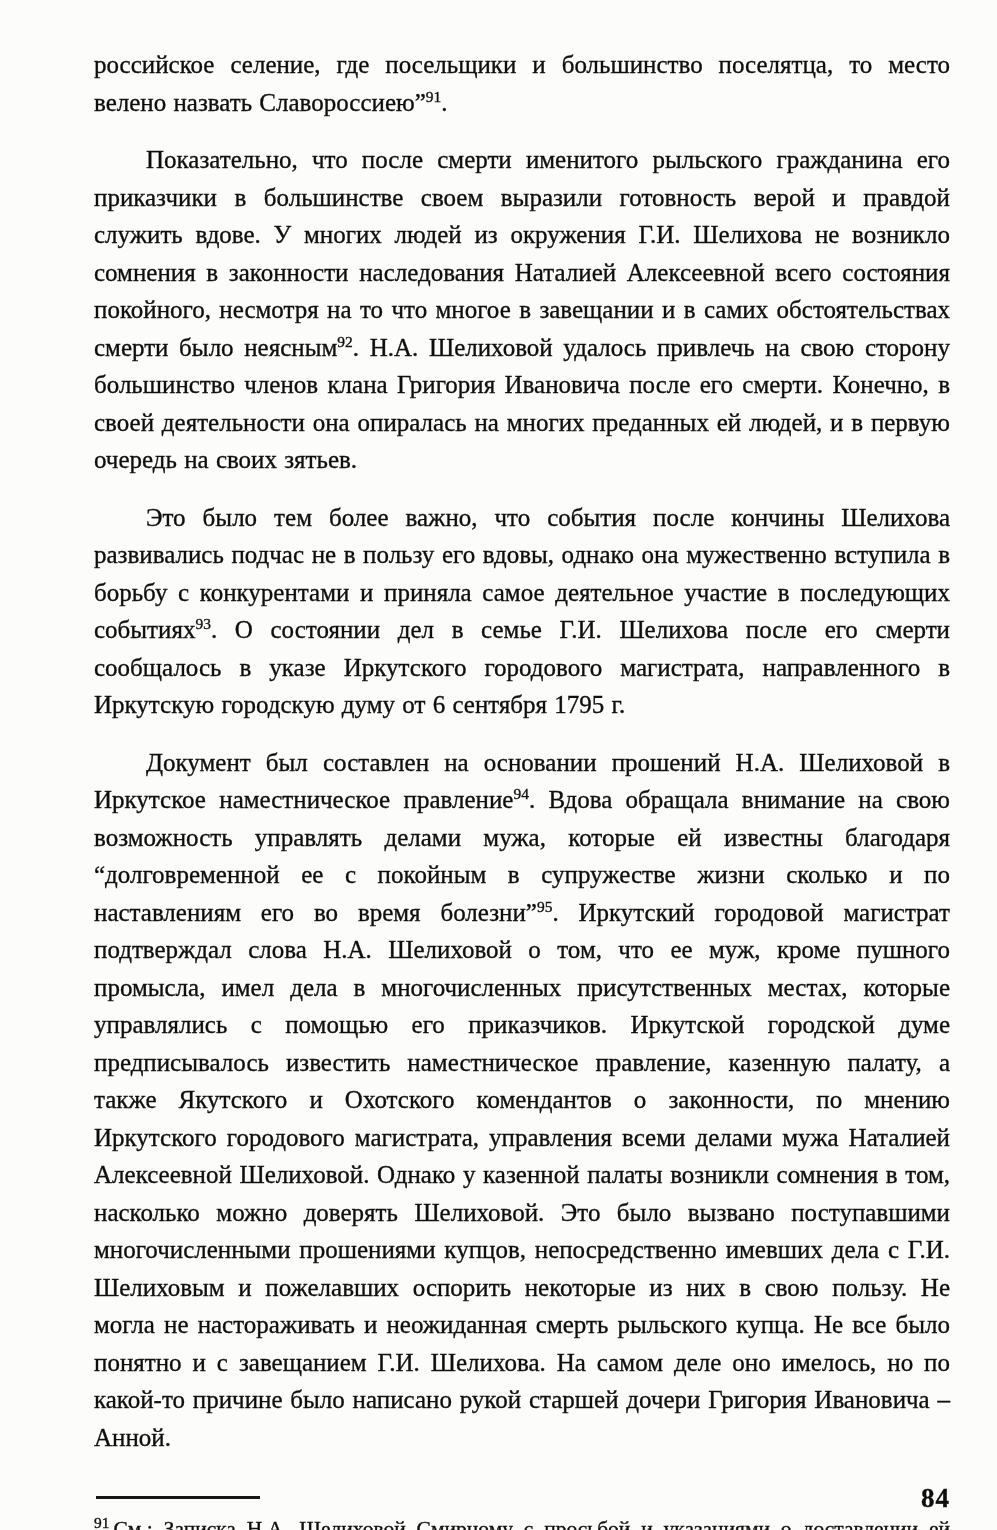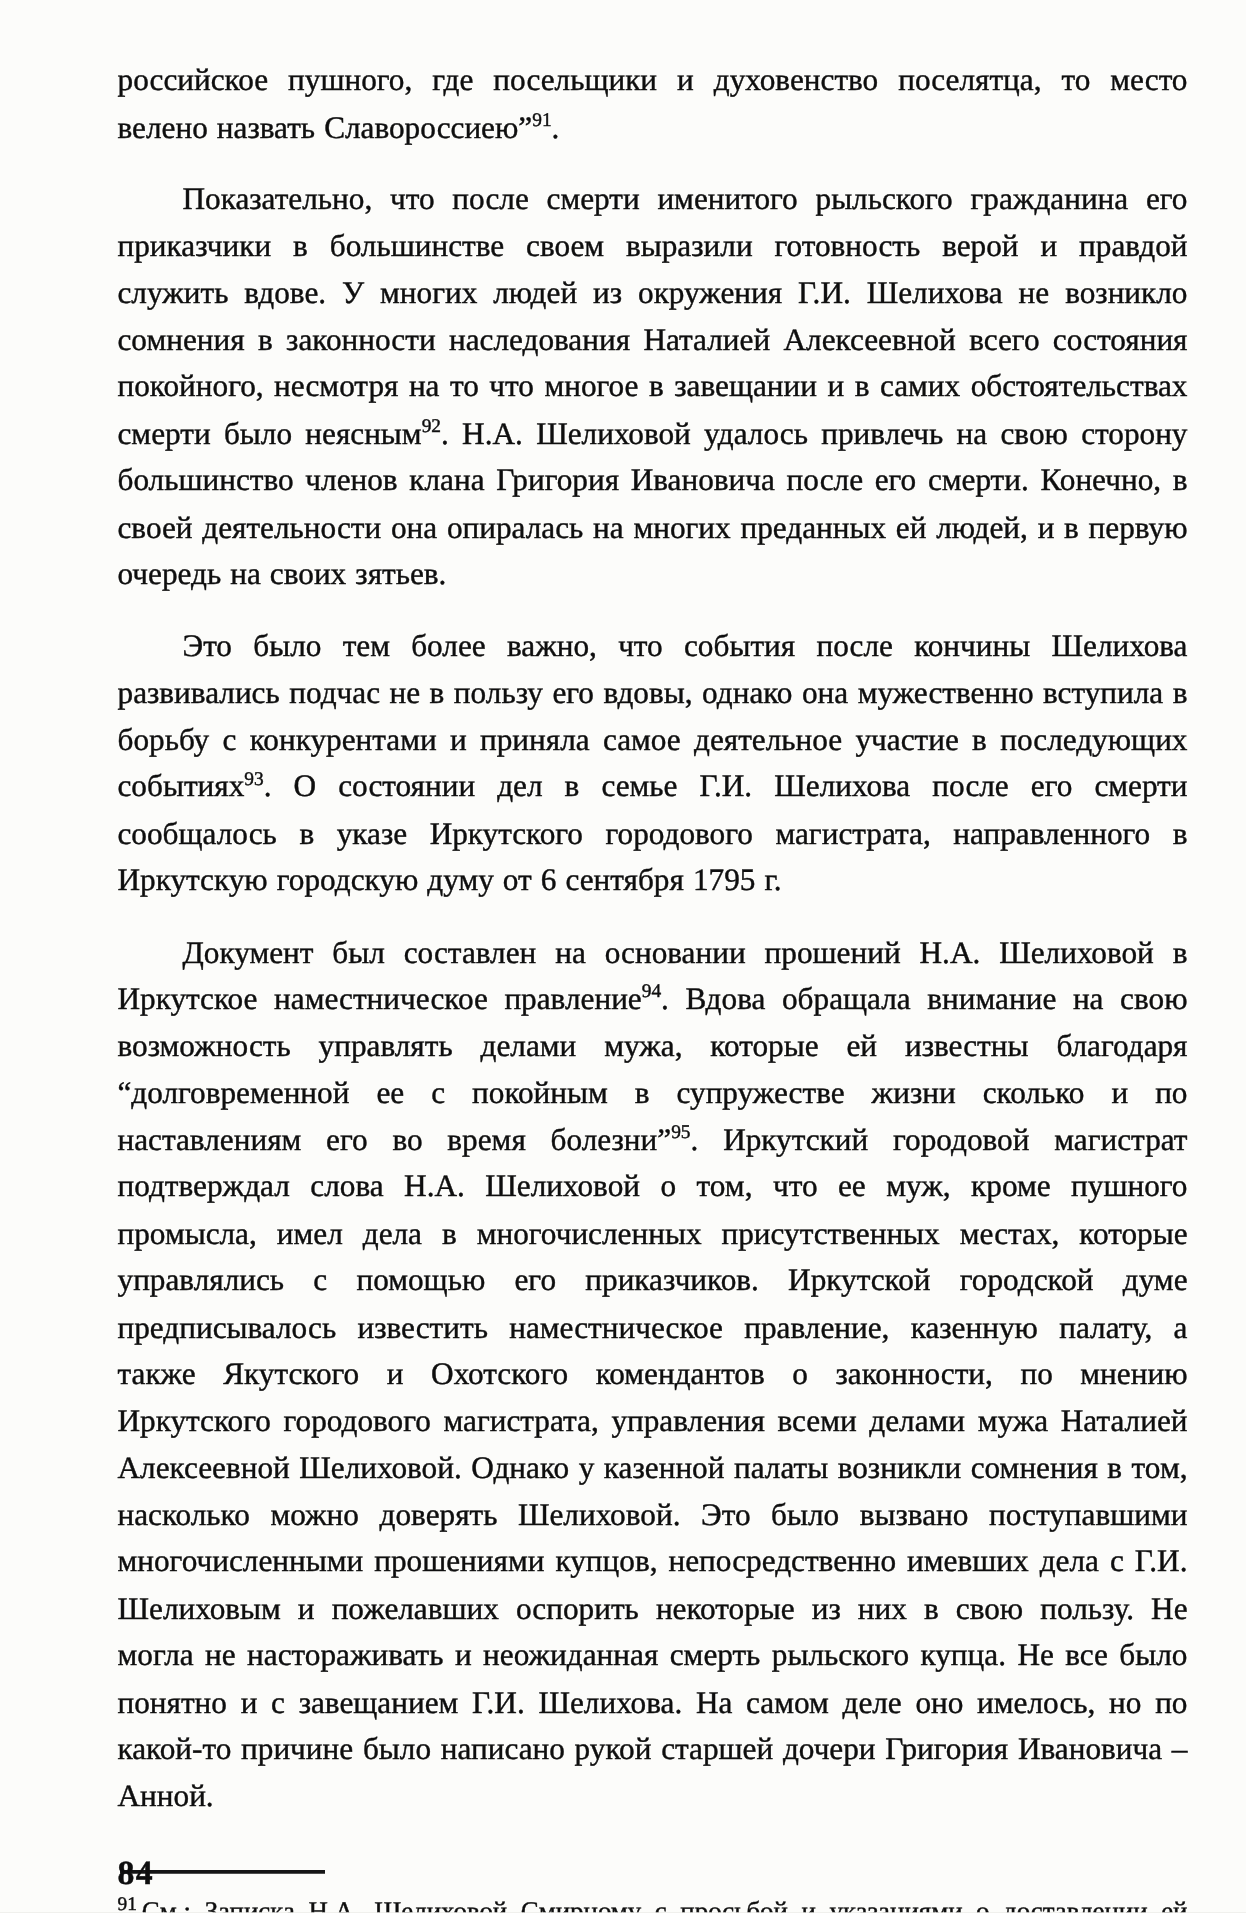--- a/index.html
+++ b/index.html
@@ -55,32 +55,32 @@
     font-size: 0.72em;
     line-height: 0;
     vertical-align: super;
     padding-right: 4px;
   }
   .page-number {
     position: absolute;
     left: 94px;
     right: 47px;
     bottom: 16px;
-    text-align: left;
+    text-align: right;
     font-size: 27px;
     font-weight: bold;
     letter-spacing: 1px;
   }
 </style>
 </head>
 <body>
 
 <div class="page">
   <main class="body-text">
-      <p class=""><span class="run">российское пушного, где посельщики и духовенство поселятца, то место велено назвать Славороссиею”</span><sup class="fn-ref">91</sup><span class="run">.</span></p>
+      <p class=""><span class="run">российское селение, где посельщики и большинство поселятца, то место велено назвать Славороссиею”</span><sup class="fn-ref">91</sup><span class="run">.</span></p>
       <p class="indent"><span class="run">Показательно, что после смерти именитого рыльского гражданина его приказчики в большинстве своем выразили готовность верой и правдой служить вдове. У многих людей из окружения Г.И. Шелихова не возникло сомнения в законности наследования Наталией Алексеевной всего состояния покойного, несмотря на то что многое в завещании и в самих обстоятельствах смерти было неясным</span><sup class="fn-ref">92</sup><span class="run">. Н.А. Шелиховой удалось привлечь на свою сторону большинство членов клана Григория Ивановича после его смерти. Конечно, в своей деятельности она опиралась на многих преданных ей людей, и в первую очередь на своих зятьев.</span></p>
       <p class="indent"><span class="run">Это было тем более важно, что события после кончины Шелихова развивались подчас не в пользу его вдовы, однако она мужественно вступила в борьбу с конкурентами и приняла самое деятельное участие в последующих событиях</span><sup class="fn-ref">93</sup><span class="run">. О состоянии дел в семье Г.И. Шелихова после его смерти сообщалось в указе Иркутского городового магистрата, направленного в Иркутскую городскую думу от 6 сентября 1795 г.</span></p>
       <p class="indent"><span class="run">Документ был составлен на основании прошений Н.А. Шелиховой в Иркутское наместническое правление</span><sup class="fn-ref">94</sup><span class="run">. Вдова обращала внимание на свою возможность управлять делами мужа, которые ей известны благодаря “долговременной ее с покойным в супружестве жизни сколько и по наставлениям его во время болезни”</span><sup class="fn-ref">95</sup><span class="run">. Иркутский городовой магистрат подтверждал слова Н.А. Шелиховой о том, что ее муж, кроме пушного промысла, имел дела в многочисленных присутственных местах, которые управлялись с помощью его приказчиков. Иркутской городской думе предписывалось известить наместническое правление, казенную палату, а также Якутского и Охотского комендантов о законности, по мнению Иркутского городового магистрата, управления всеми делами мужа Наталией Алексеевной Шелиховой. Однако у казенной палаты возникли сомнения в том, насколько можно доверять Шелиховой. Это было вызвано поступавшими многочисленными прошениями купцов, непосредственно имевших дела с Г.И. Шелиховым и пожелавших оспорить некоторые из них в свою пользу. Не могла не настораживать и неожиданная смерть рыльского купца. Не все было понятно и с завещанием Г.И. Шелихова. На самом деле оно имелось, но по какой-то причине было написано рукой старшей дочери Григория Ивановича – Анной.</span></p>
     </main>
   <hr class="footnote-sep">
   <section class="footnotes">
       <p class="footnote"><sup class="fn-marker">91</sup><span class="run">См.: Записка Н.А. Шелиховой Смирному с просьбой и указаниями о доставлении ей карты с приложением реестра планов, доставленных из Америки Измайловым. Не ранее декабря 1795 г. // РГАДА. Ф. 1605. Оп. 1. Д. 333. Л. 3–4.</span></p>
     </section>
   <div class="page-number">84</div>
 </div>

